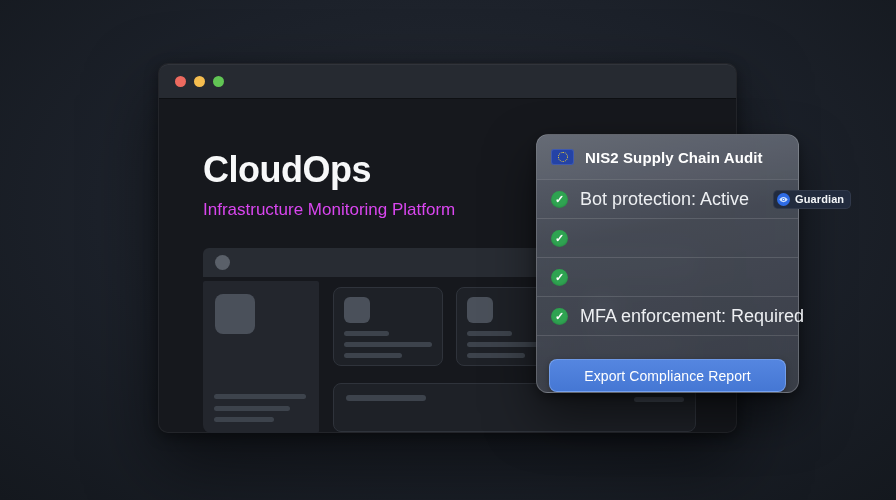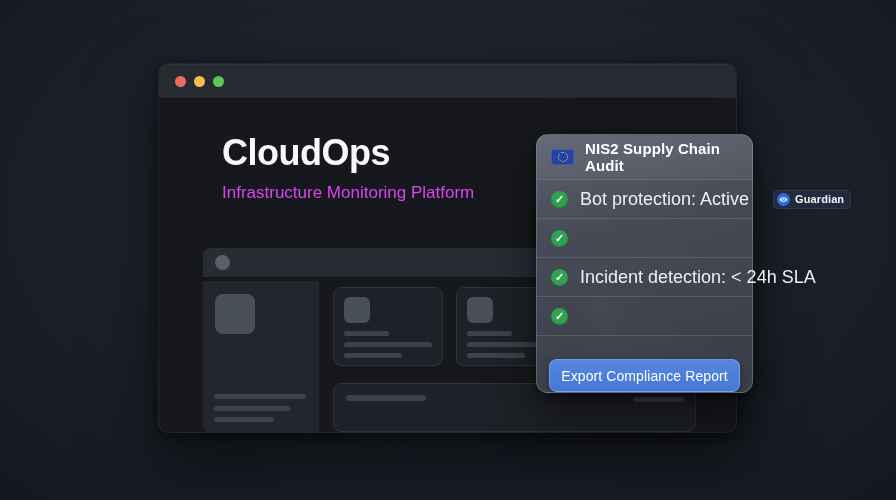--- a/index.html
+++ b/index.html
@@ -20,21 +20,21 @@
     box-sizing:border-box;
   }
   .titlebar{
     height:34px;background:#262a31;border-radius:9px 9px 0 0;
     border-bottom:1px solid #0e1013;
     display:flex;align-items:center;padding-left:16px;gap:8px;
     box-shadow:inset 0 1px 0 rgba(255,255,255,0.05);
   }
   .tl{width:11px;height:11px;border-radius:50%;}
 
-  .hero{position:absolute;left:44px;top:71px;margin-left:19px;}
+  .hero{position:absolute;left:44px;top:88px;}
   .app-title{font-size:36px;font-weight:700;color:#f7f8f9;letter-spacing:-0.5px;line-height:1;}
   .app-subtitle{margin-top:12px;font-size:17px;color:#d946ef;font-weight:400;}
 
   
   .dash-header{
     position:absolute;left:44px;top:184px;width:493px;height:29px;
     background:#282c33;border-radius:6px 6px 0 0;
     display:flex;align-items:center;padding-left:12px;box-sizing:border-box;
   }
   .avatar-dot{width:15px;height:15px;border-radius:50%;background:#5a6069;}
@@ -44,21 +44,21 @@
   }
   .sk-square{background:#4a505a;border-radius:8px;}
   .sk-line{background:#3d434c;border-radius:3px;height:5px;}
   .dash-card{
     position:absolute;background:#1e2127;border:1px solid #2f333b;
     border-radius:8px;box-sizing:border-box;
   }
 
   
   .audit-card{
-    position:absolute;left:536px;top:134px;width:217px;height:259px;
+    position:absolute;left:536px;top:134px;width:263px;height:259px;
     border-radius:12px;box-sizing:border-box;
     background:linear-gradient(168deg, rgba(104,110,122,0.88) 0%, rgba(74,79,90,0.9) 38%, rgba(60,64,74,0.93) 100%);
     backdrop-filter:blur(8px);-webkit-backdrop-filter:blur(8px);
     border:1px solid rgba(255,255,255,0.2);
     box-shadow:0 24px 50px rgba(0,0,0,0.5), 0 4px 12px rgba(0,0,0,0.35);
     display:flex;flex-direction:column;
     color:#edeff2;
   }
   .audit-header{
     height:44px;flex:0 0 44px;display:flex;align-items:center;gap:11px;
@@ -188,28 +188,28 @@
       <div class="check-circle">
           <span>✓</span>
         </div>
     </div>
     <div class="divider"></div>
 
     <div class="audit-row">
       <div class="check-circle">
           <span>✓</span>
         </div>
-      <div class="row-label">Incident detection: &lt; 24h SLA</div>
-    </div>
-    <div class="divider"></div>
-
-    <div class="audit-row">
-      <div class="check-circle">
-          <span>✓</span>
-        </div>
+    </div>
+    <div class="divider"></div>
+
+    <div class="audit-row">
+      <div class="check-circle">
+          <span>✓</span>
+        </div>
+      <div class="row-label">MFA enforcement: Required</div>
     </div>
     <div class="divider"></div>
 
     <div class="audit-footer">
       <button class="export-button">Export Compliance Report</button>
     </div>
   </div>
 
 </div>
 

